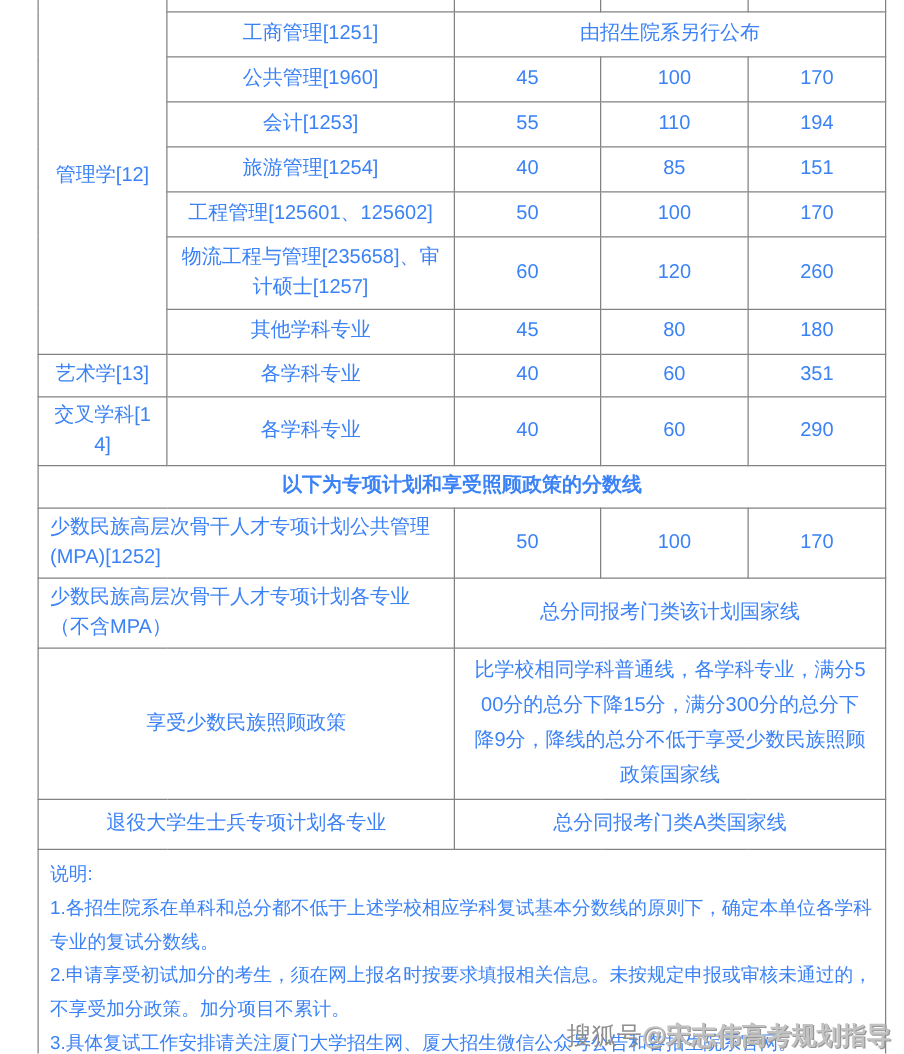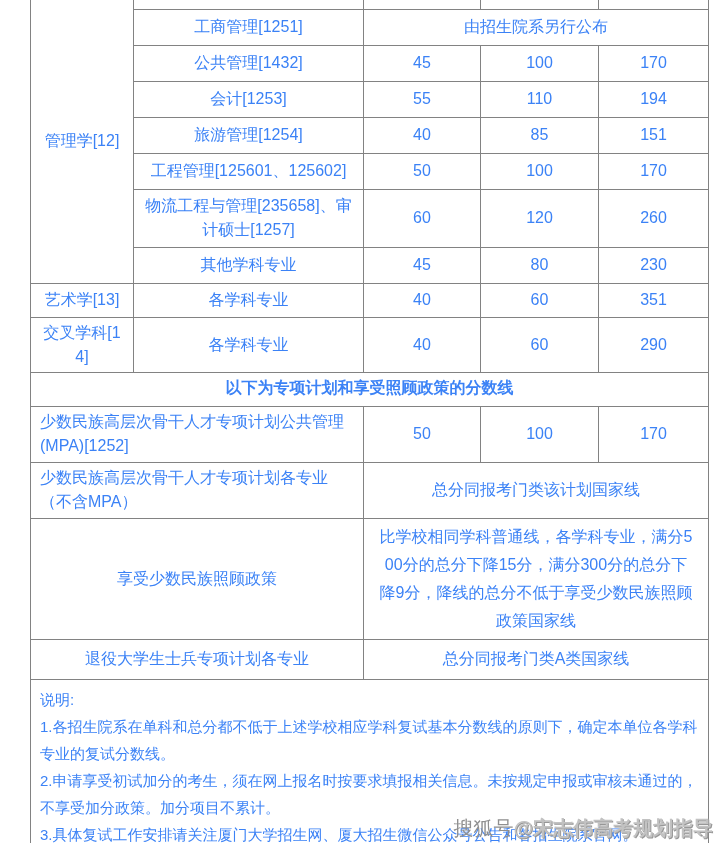--- a/index.html
+++ b/index.html
@@ -24,21 +24,21 @@
     font-size: 16px;
     color: #3b82f6;
     text-align: center;
     vertical-align: middle;
     padding: 3px 8px;
     line-height: 1.5;
     word-break: break-all;
   }
   .score tr.stub td { border-top: none; padding: 0; }
   .score td.left { text-align: left; padding-left: 9px; padding-right: 19px; }
-  .score td.hdr { font-weight: bold; font-family: Liberation Mono, monospace; }
+  .score td.hdr { font-weight: bold; }
   .score td.wide-note { line-height: 1.75; padding: 4px 13px; }
   .score td.notes-cell { text-align: left; font-size: 15px; line-height: 1.8; padding: 6px 9px 10px 9px; }
   .notes-cell p { margin: 0; }
   .watermark {
     position: absolute;
     right: 10px;
     bottom: 1px;
     font-size: 20px;
     white-space: nowrap;
   }
@@ -67,21 +67,21 @@
         <td></td>
         <td></td>
       </tr>
 
       <tr style="height:36px">
         <td>工商管理[1251]</td>
         <td colspan="3">由招生院系另行公布</td>
       </tr>
 
       <tr style="height:36px">
-        <td>公共管理[1432]</td>
+        <td>公共管理[1960]</td>
         <td>45</td>
         <td>100</td>
         <td>170</td>
       </tr>
 
       <tr style="height:36px">
         <td>会计[1253]</td>
         <td>55</td>
         <td>110</td>
         <td>194</td>
@@ -105,21 +105,21 @@
         <td>物流工程与管理[235658]、审计硕士[1257]</td>
         <td>60</td>
         <td>120</td>
         <td>260</td>
       </tr>
 
       <tr style="height:36px">
         <td>其他学科专业</td>
         <td>45</td>
         <td>80</td>
-        <td>230</td>
+        <td>180</td>
       </tr>
 
       <tr style="height:34px">
         <td>艺术学[13]</td>
         <td>各学科专业</td>
         <td>40</td>
         <td>60</td>
         <td>351</td>
       </tr>
 

